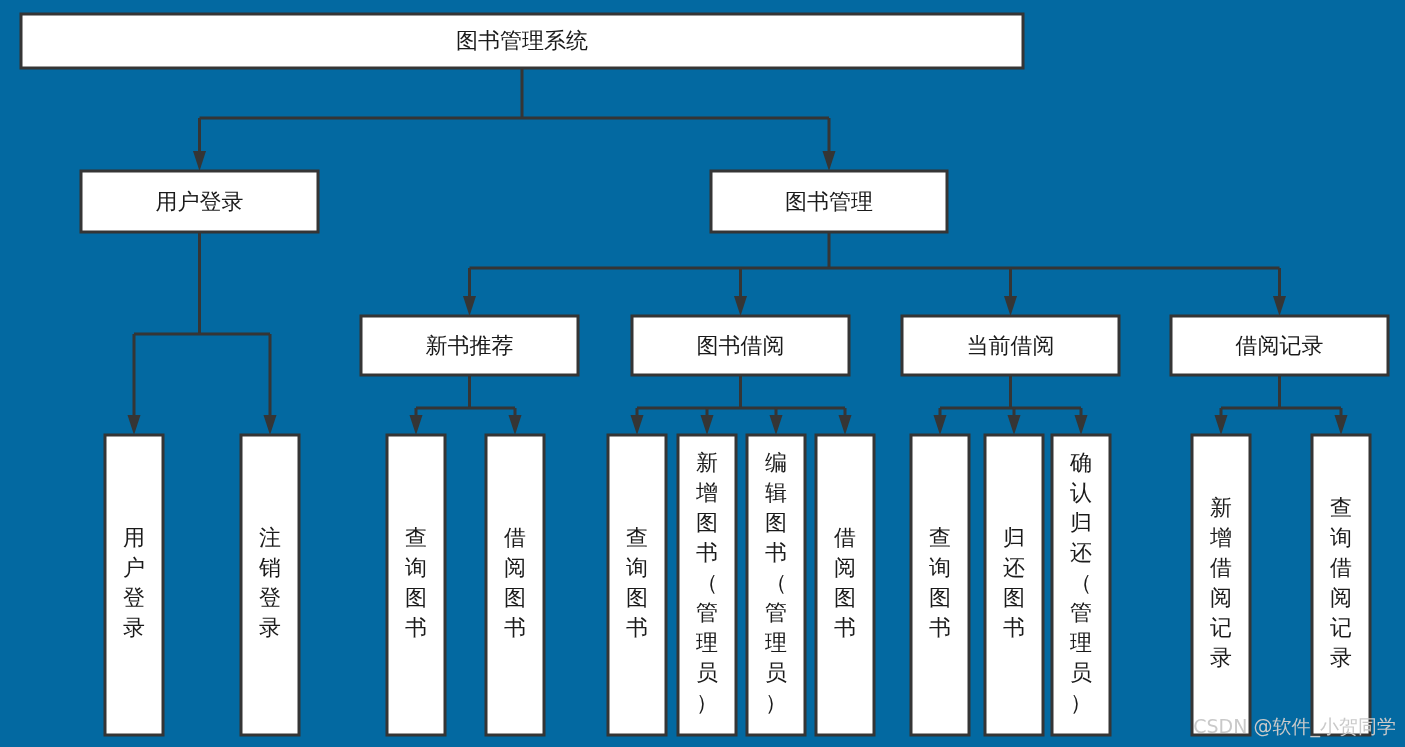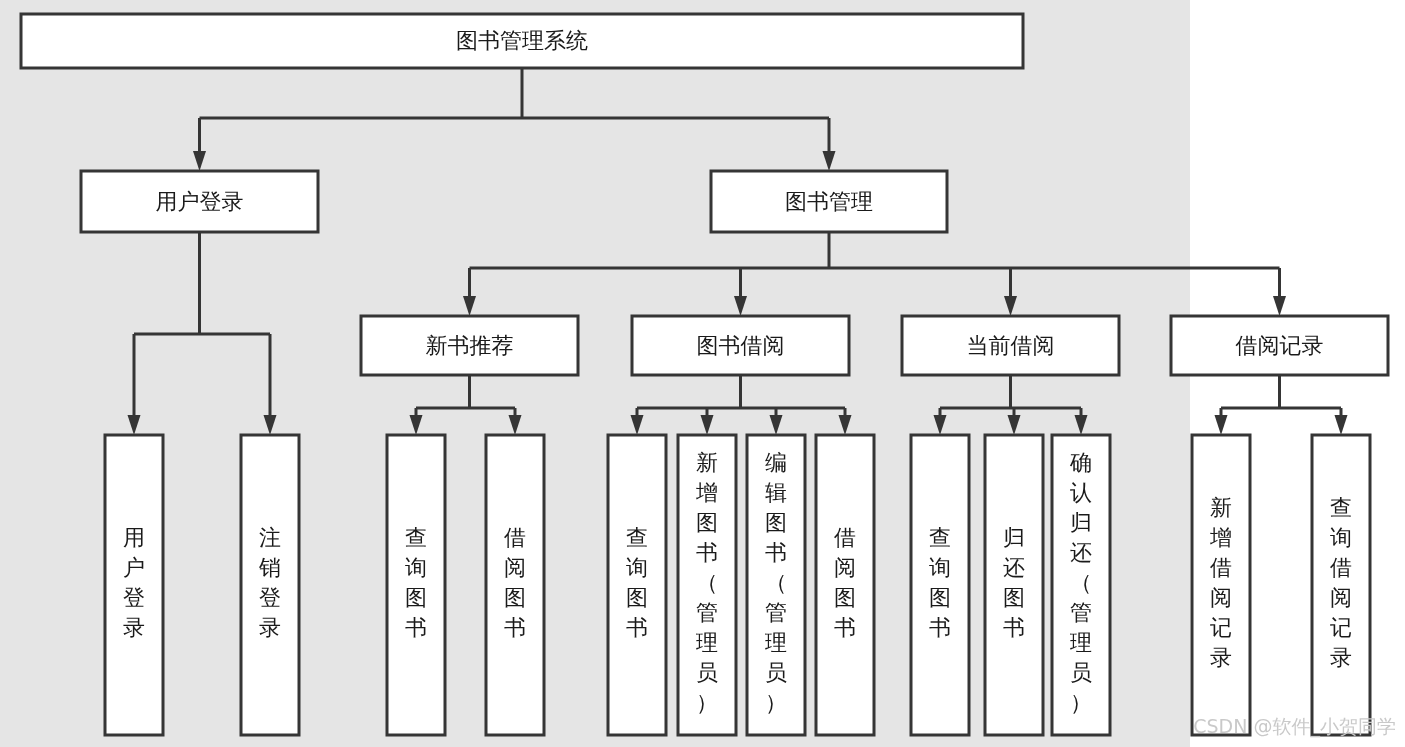--- a/index.html
+++ b/index.html
@@ -9,23 +9,23 @@
     background: #ffffff;
   }
   body {
     width: 1405px;
     height: 747px;
     font-family: "DejaVu Sans", "Liberation Sans", sans-serif;
     overflow: hidden;
   }
   #diagram-root {
     position: relative;
-    width: 1190px;
+    width: 1405px;
     height: 747px;
-    background: #e5e5e5;
+    background: #0369a1;
   }
   svg.diagram-canvas {
     position: absolute;
     top: 0;
     left: 0;
     width: 1405px;
     height: 747px;
     display: block;
   }
   .node-box {

